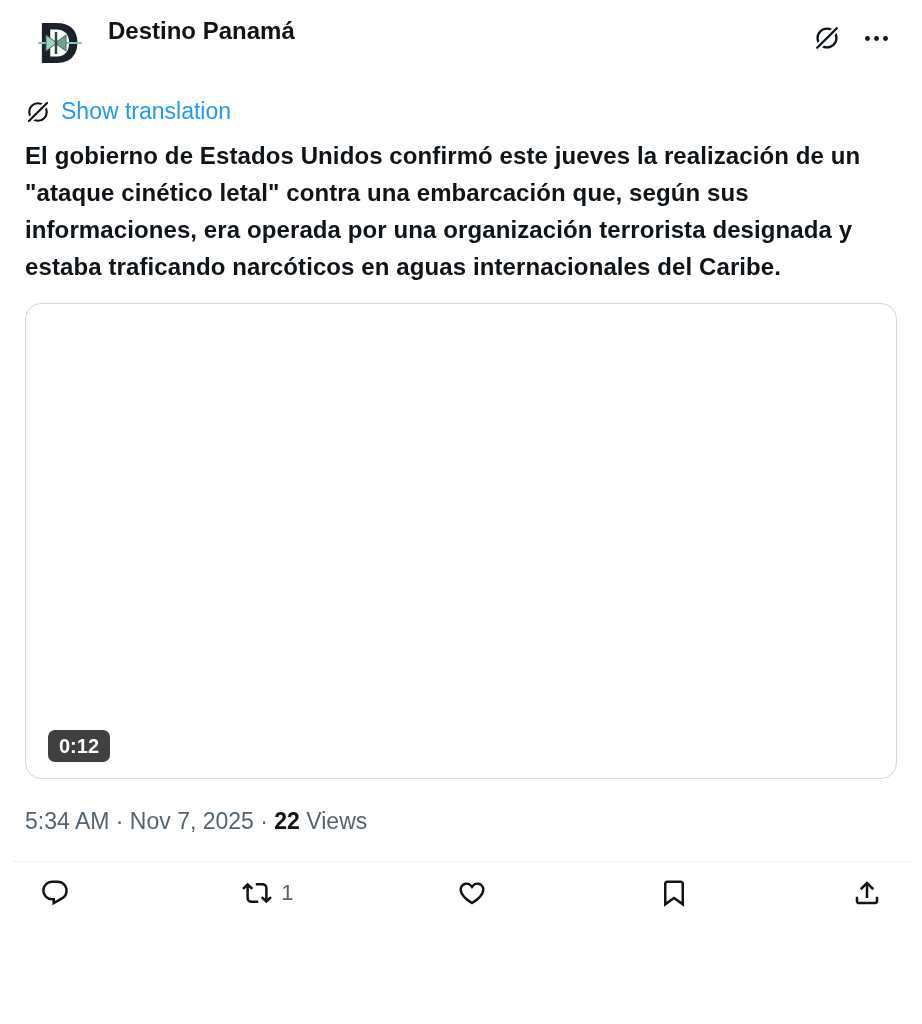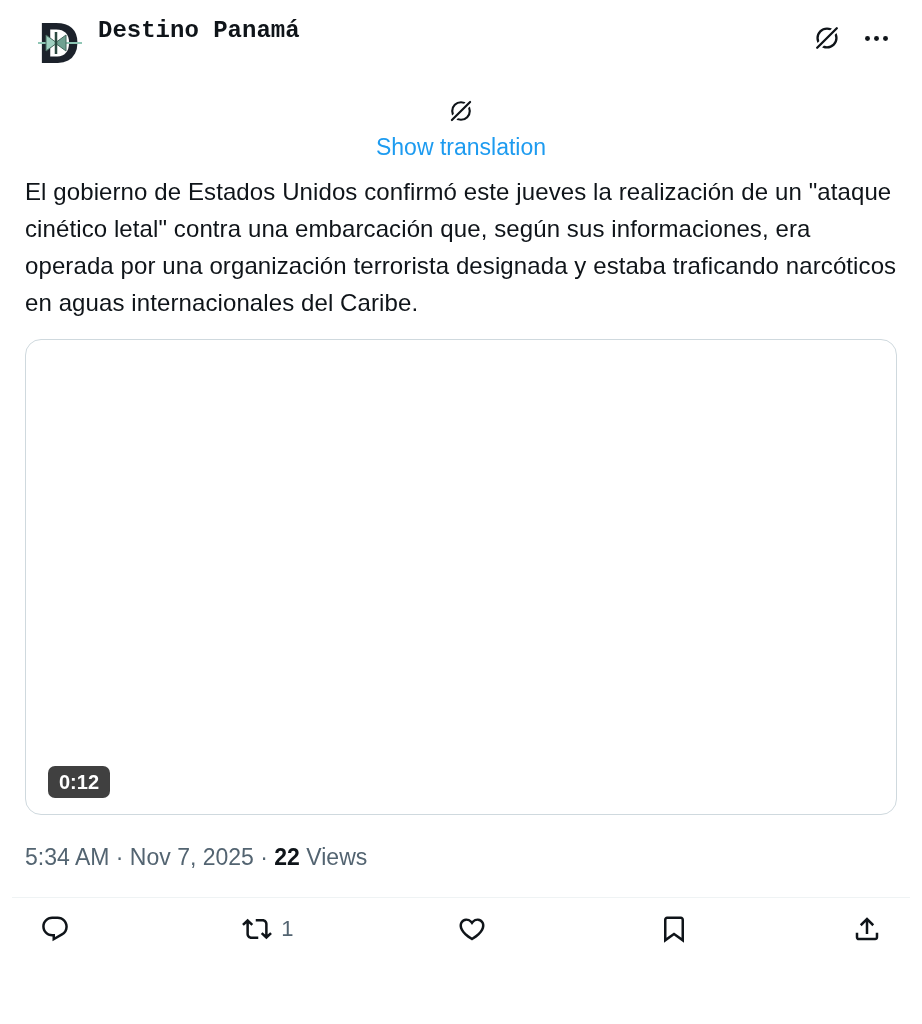--- a/index.html
+++ b/index.html
@@ -5,32 +5,32 @@
   * { margin: 0; padding: 0; box-sizing: border-box; }
   html, body { background: #ffffff; }
   body { font-family: "Liberation Sans", sans-serif; }
   .tweet-container {
     width: 922px; height: 1024px; background: #ffffff;
     position: relative; overflow: hidden; color: #0f1419;
   }
   
   .header { display: flex; align-items: flex-start; padding: 14px 32px 0 30px; }
   .avatar { width: 58px; height: 58px; border-radius: 50%; overflow: hidden; flex: 0 0 58px; cursor: pointer; background: #ffffff; }
-  .id-block { margin-left: 10px; flex: 1; padding-top: 2px; font-family: Liberation Mono, monospace; }
+  .id-block { margin-left: 20px; flex: 1; padding-top: 2px; }
   .display-name { font-size: 24px; font-weight: bold; color: #0f1419; line-height: 30px; cursor: pointer; }
   .handle { font-size: 23px; color: #536471; line-height: 29px; cursor: pointer; }
   .header-actions { display: flex; align-items: center; gap: 22px; padding-top: 10px; }
   .icon-btn { background: none; border: none; cursor: pointer; color: #0f1419; display: flex; align-items: center; }
   
-  .translation-row { display: flex; align-items: center; gap: 10px; margin: 26px 25px 0 25px; cursor: pointer; flex-direction: column; }
+  .translation-row { display: flex; align-items: center; gap: 10px; margin: 26px 25px 0 25px; cursor: pointer; }
   .translation-label { color: #1d9bf0; font-size: 23px; }
   
   .tweet-text {
     margin: 12px 25px 0 25px; font-size: 24px; line-height: 37px;
-    color: #0f1419; letter-spacing: 0.1px;
+    color: #0f1419; letter-spacing: 0.1px; font-weight: bold;
   }
   
   .video-frame {
     margin: 18px 25px 0 25px; height: 476px;
     border: 1px solid #cfd9de; border-radius: 16px;
     position: relative; background: #ffffff; cursor: pointer;
   }
   .duration-badge {
     position: absolute; left: 22px; bottom: 16px;
     background: rgba(0,0,0,0.75); color: #ffffff;

